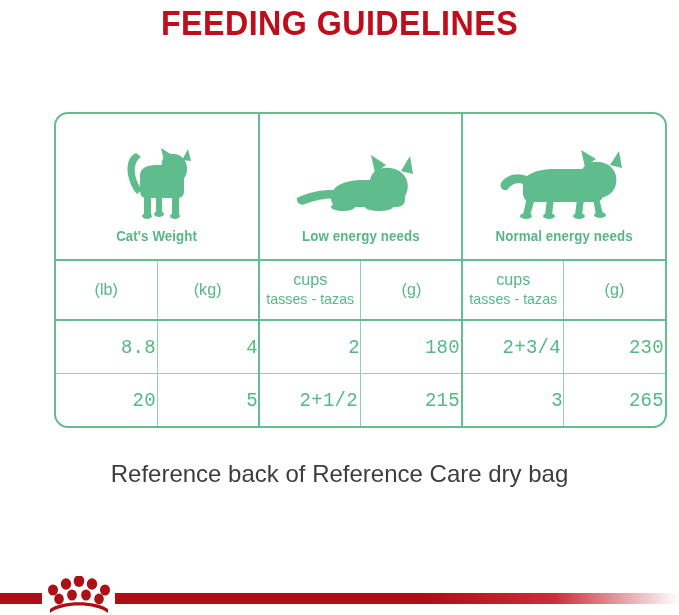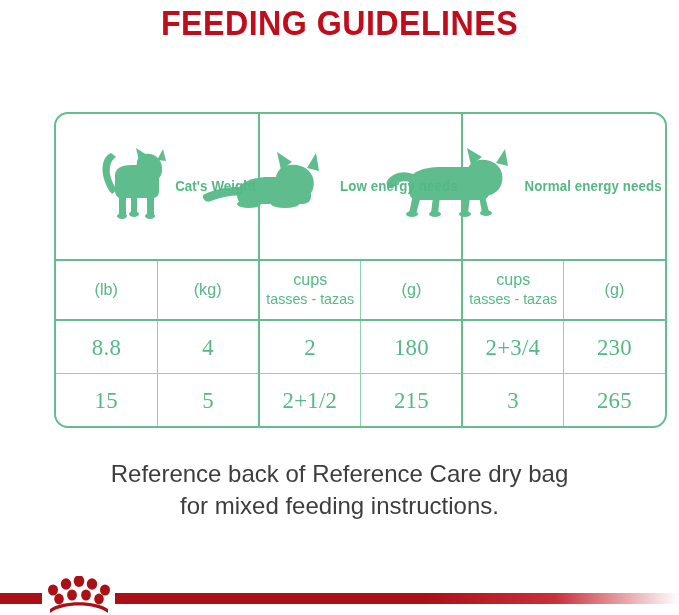--- a/index.html
+++ b/index.html
@@ -70,21 +70,21 @@
   
   .grp-l { border-left: 2px solid #63bd8e !important; }
 
   
   .row-icons td {
     height: 131px;
     border-bottom: 2px solid #63bd8e;
   }
   .icon-cell {
     display: flex;
-    flex-direction: row;
+    flex-direction: column;
     align-items: center;
     justify-content: flex-end;
     height: 131px;
     padding-bottom: 8px;
     box-sizing: border-box;
   }
   .icon-cell svg { display: block; }
   .icon-label {
     margin-top: 7px;
     font-family: "Liberation Sans Narrow", "Liberation Sans", sans-serif;
@@ -111,24 +111,25 @@
   }
   .unit .sub {
     display: block;
     font-size: 15px;
     margin-top: 2px;
   }
 
   
   .row-data td {
     height: 47px;
-    font-family: Liberation Serif, serif;
-    font-size: 24px;
+    font-family: Liberation Mono, monospace;
+    font-size: 20px;
     color: #56b886;
     letter-spacing: 0.3px;
+    text-align: right;
   }
   .row-data td > span {
     display: inline-block;
     transform: scaleX(0.95);
   }
 
   
   .footnote {
     position: absolute;
     left: 0;
@@ -296,35 +297,34 @@
     <tr class="row-data">
       <td><span>8.8</span></td>
       <td><span>4</span></td>
       <td class="grp-l"><span>2</span></td>
       <td><span>180</span></td>
       <td class="grp-l"><span>2+3/4</span></td>
       <td><span>230</span></td>
     </tr>
 
     <tr class="row-data">
-      <td><span>15</span></td>
+      <td><span>20</span></td>
       <td><span>5</span></td>
       <td class="grp-l"><span>2+1/2</span></td>
       <td><span>215</span></td>
       <td class="grp-l"><span>3</span></td>
       <td><span>265</span></td>
     </tr>
 
   </tbody>
     </table>
 </div>
 
 <div class="footnote">
   <span>Reference back of Reference Care dry bag</span>
-  <span>for mixed feeding instructions.</span>
 </div>
 
 <div class="footer">
   <div class="bar-left"></div>
   <div class="bar-right"></div>
   <div class="crown">
     <svg width="70" height="39" viewBox="0 0 70 39" aria-hidden="true">
       <g fill="#ab1017">
 
         <ellipse cx="9" cy="14" rx="5.0" ry="5.6"></ellipse>

